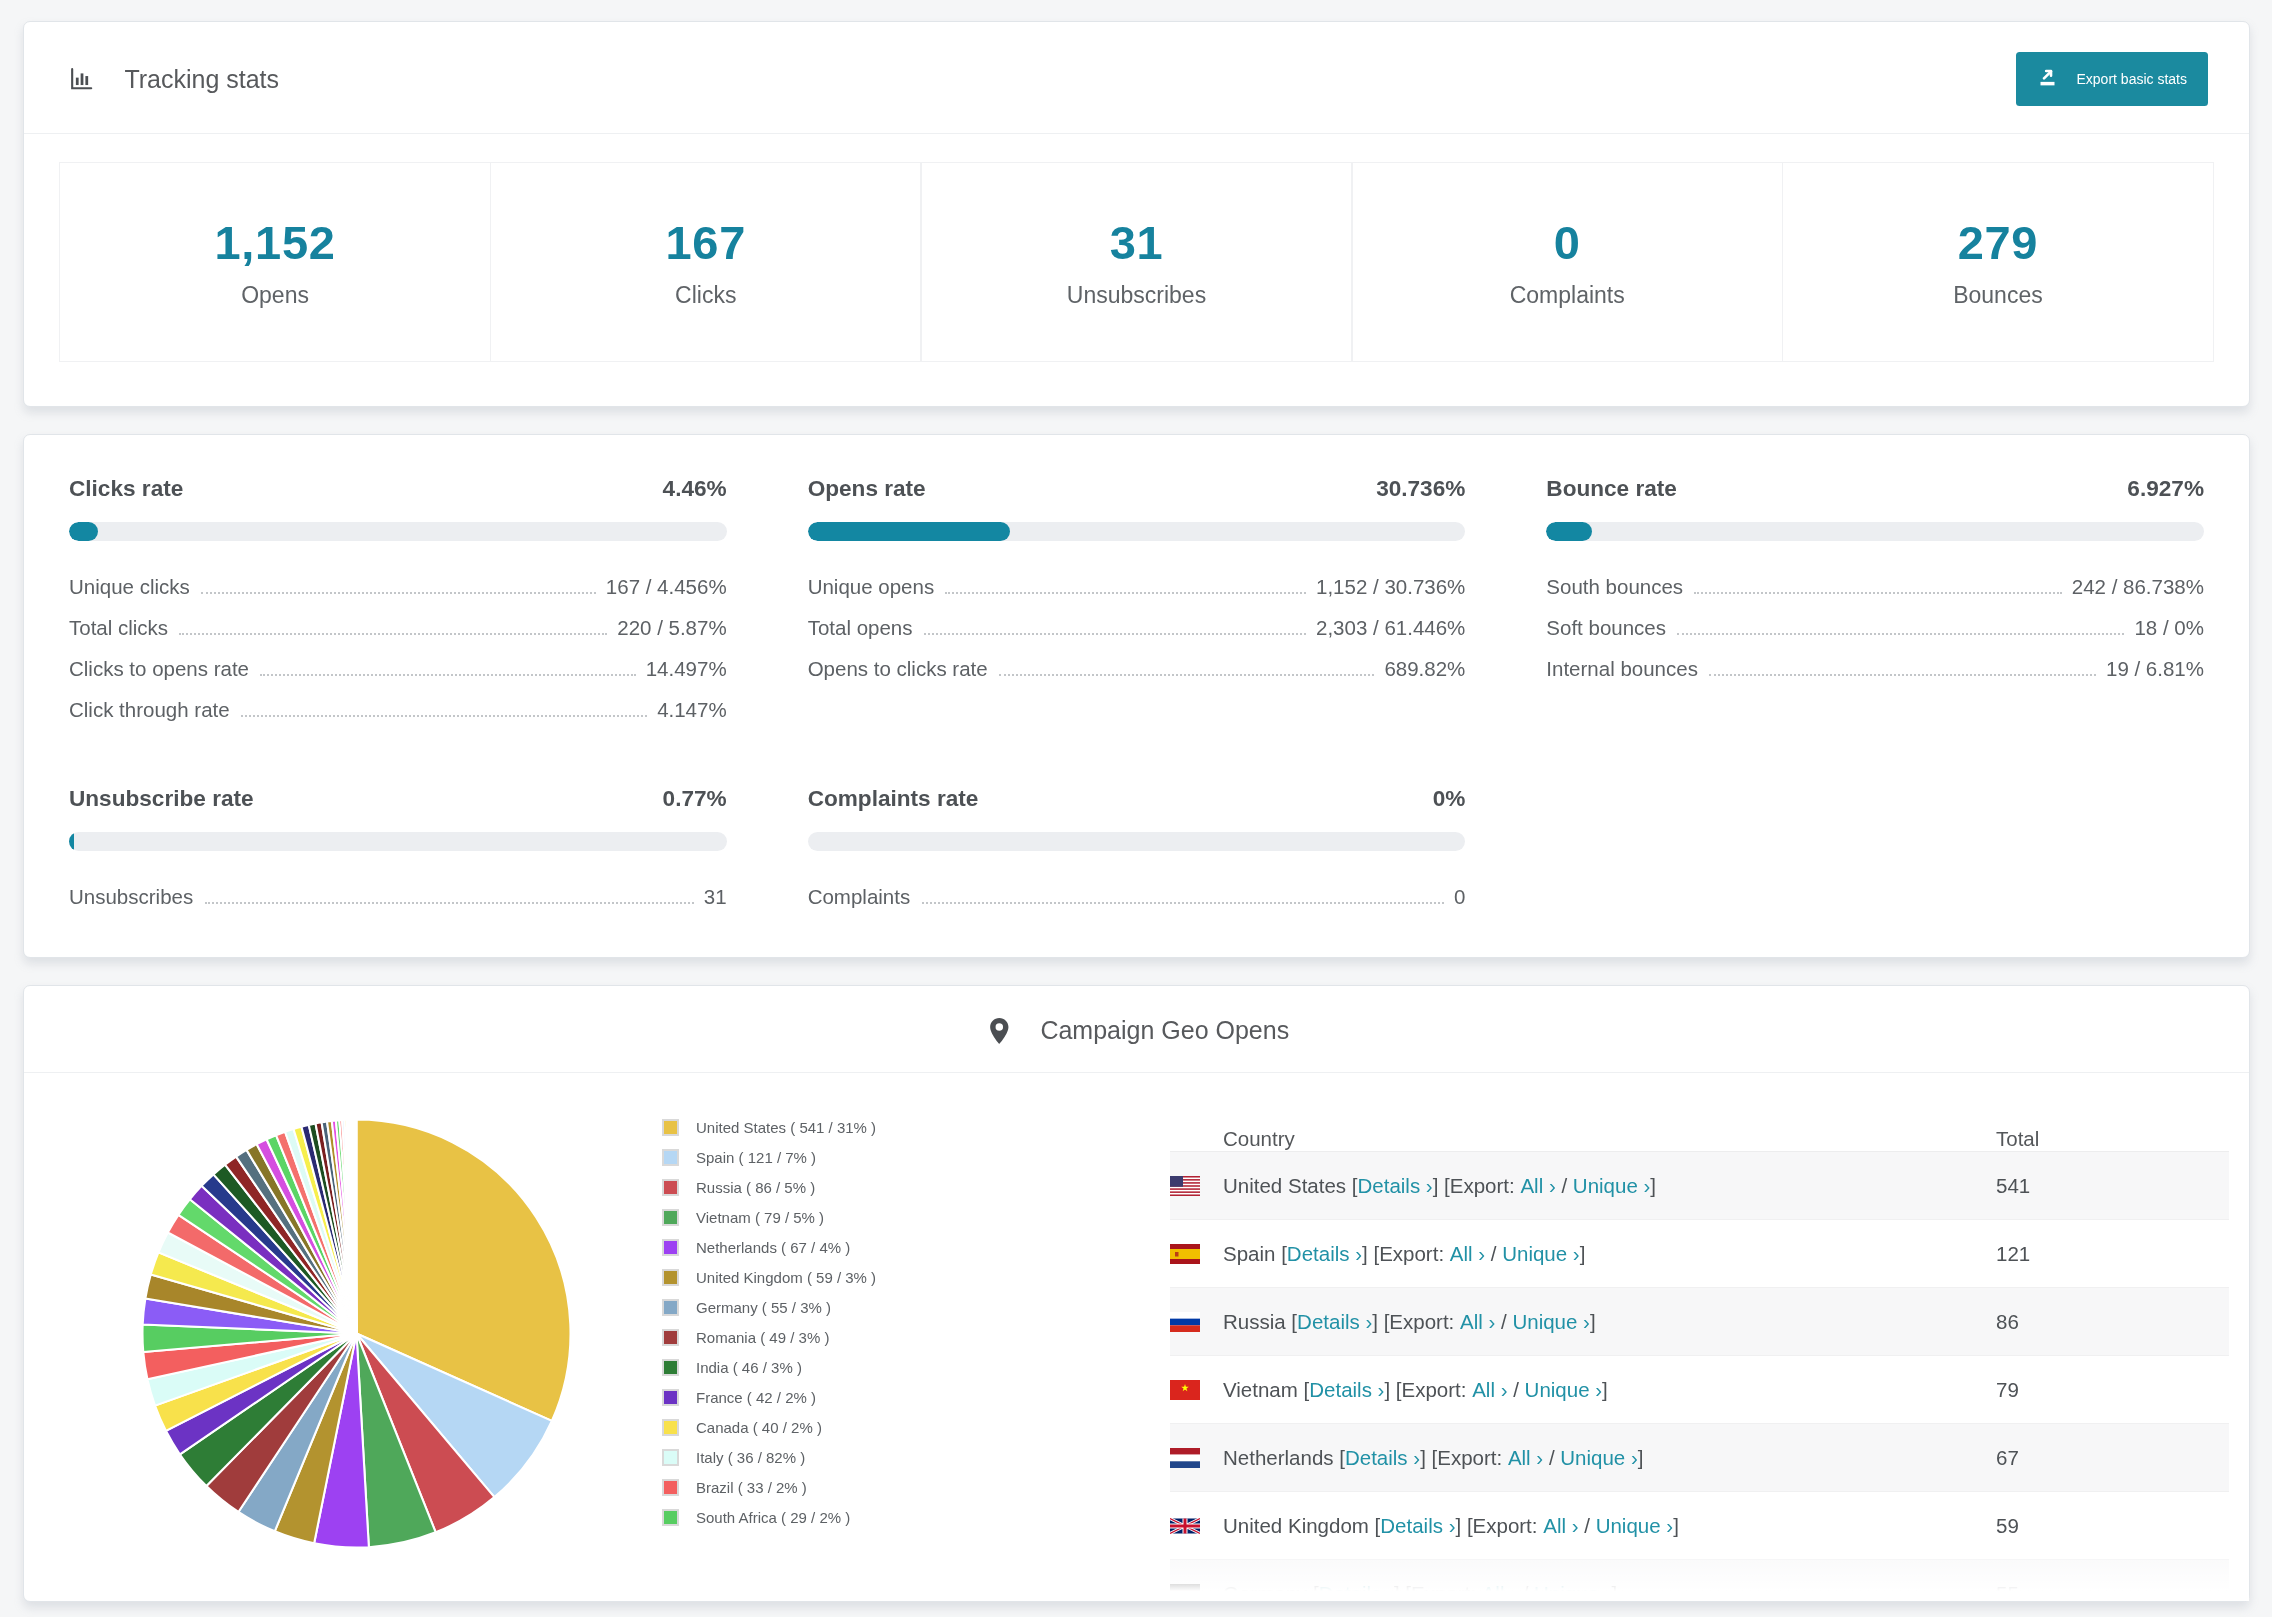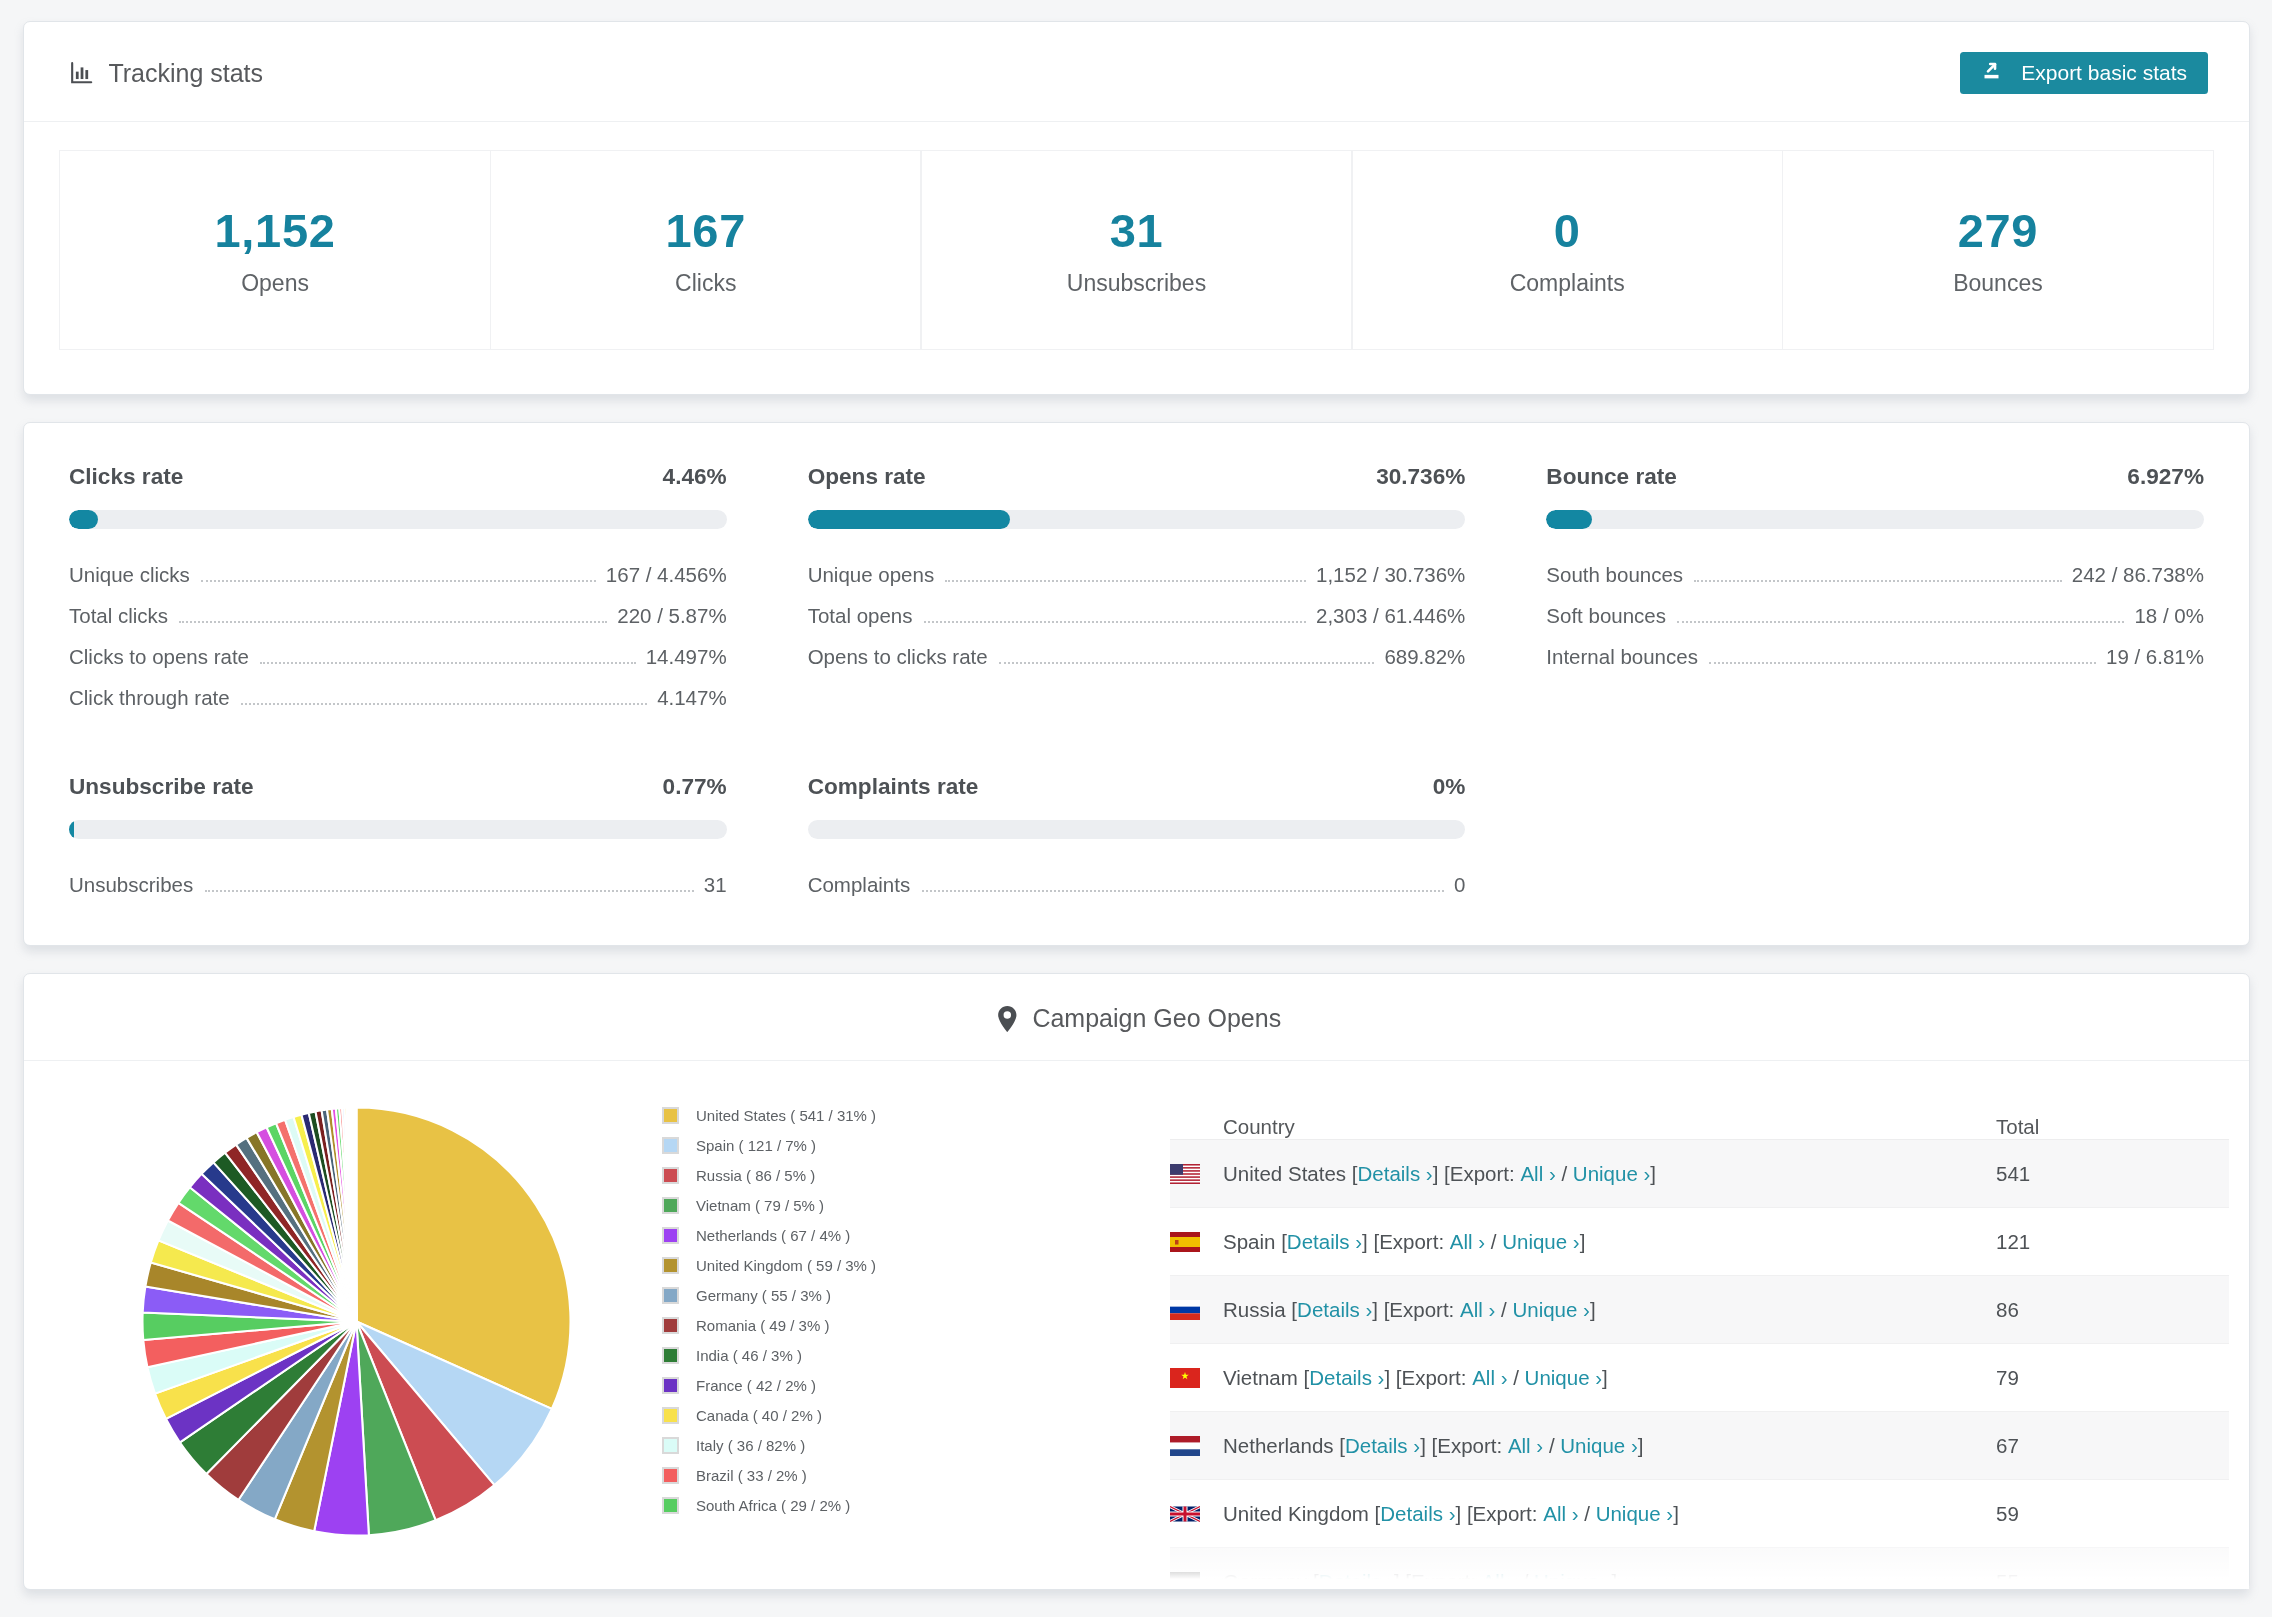--- a/index.html
+++ b/index.html
@@ -17,27 +17,27 @@
     box-shadow:0 5.6px 10px rgba(140,150,165,.22);
     margin-bottom:27px;
     position:relative;
   }
   
   .card-header {
     display:flex; align-items:center; justify-content:space-between;
     padding:30px 41px 27px 45px;
     border-bottom:1.4px solid #eef0f2;
   }
-  .card-title { display:flex; align-items:center; gap:14px; font-size:25px; color:#57595c; }
+  .card-title { display:flex; align-items:center; gap:30px; font-size:25px; color:#57595c; }
   .card-title svg { display:block; }
   
   .btn-export {
     display:flex; align-items:center; gap:19px;
     background:#1b8a9f; color:#fff; border:none; border-radius:3.5px;
-    font-size:21px; padding:8px 21px; cursor:pointer;
+    font-size:14px; padding:15px 21px; cursor:pointer;
     font-family:inherit;
   }
   
   .stats-row { display:flex; margin:28px 35px 44px; }
   .stat-box {
     flex:1; border:1.4px solid #f0f1f3; margin-left:-1.4px;
     height:200px; display:flex; flex-direction:column;
     align-items:center; justify-content:center; gap:12.7px;
   }
   .stat-box:first-child { margin-left:0; }

